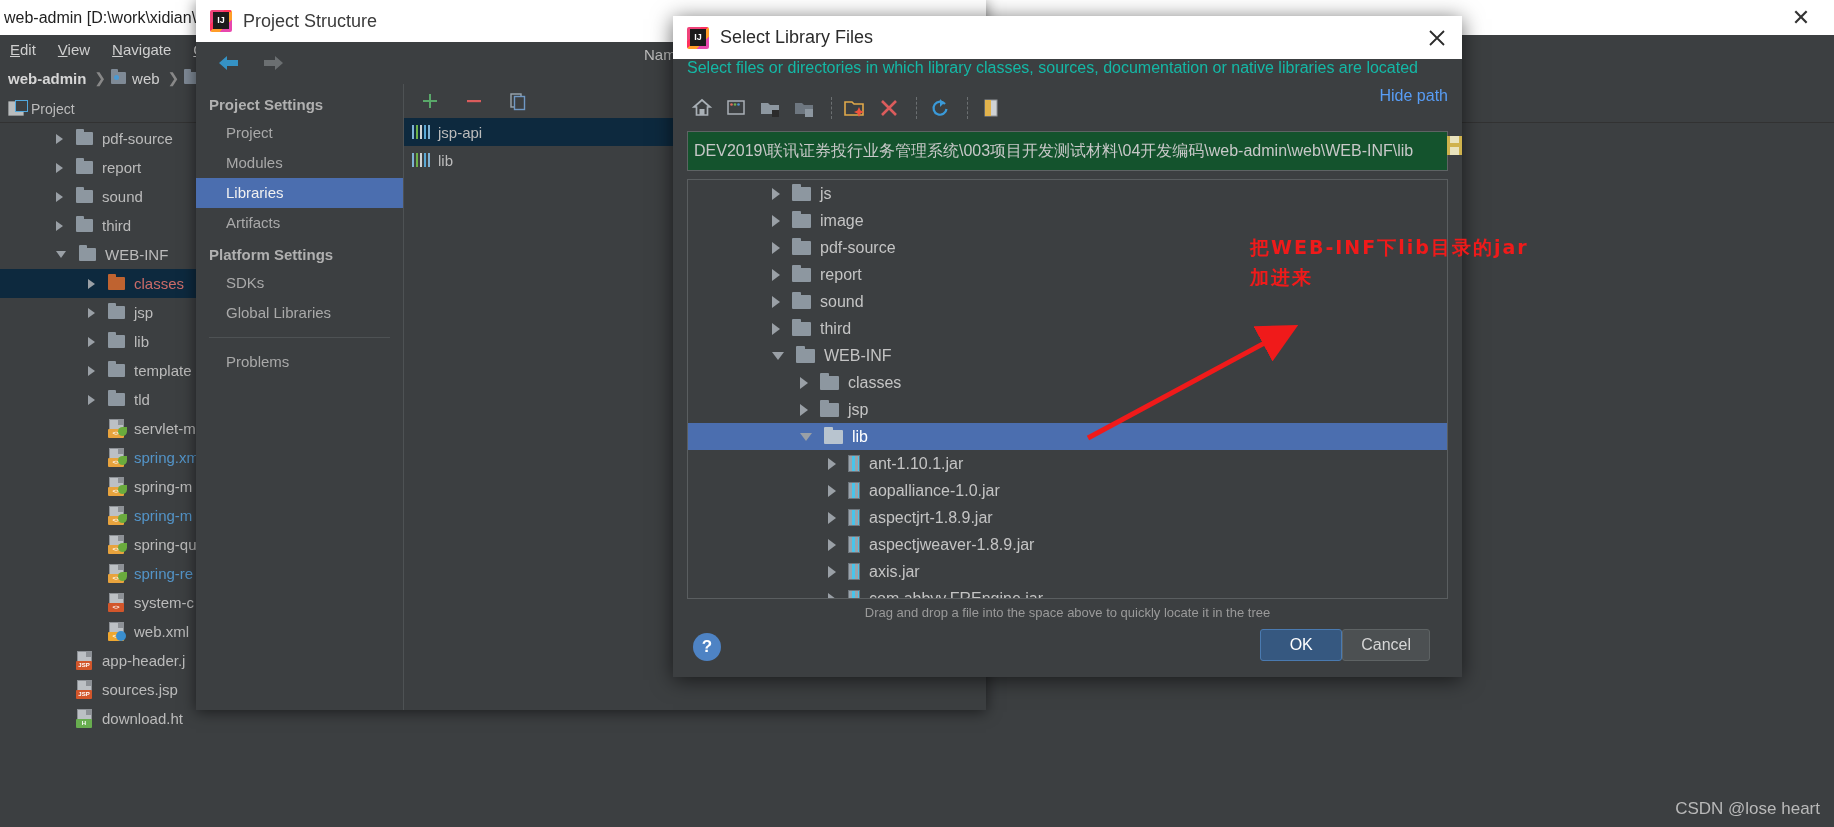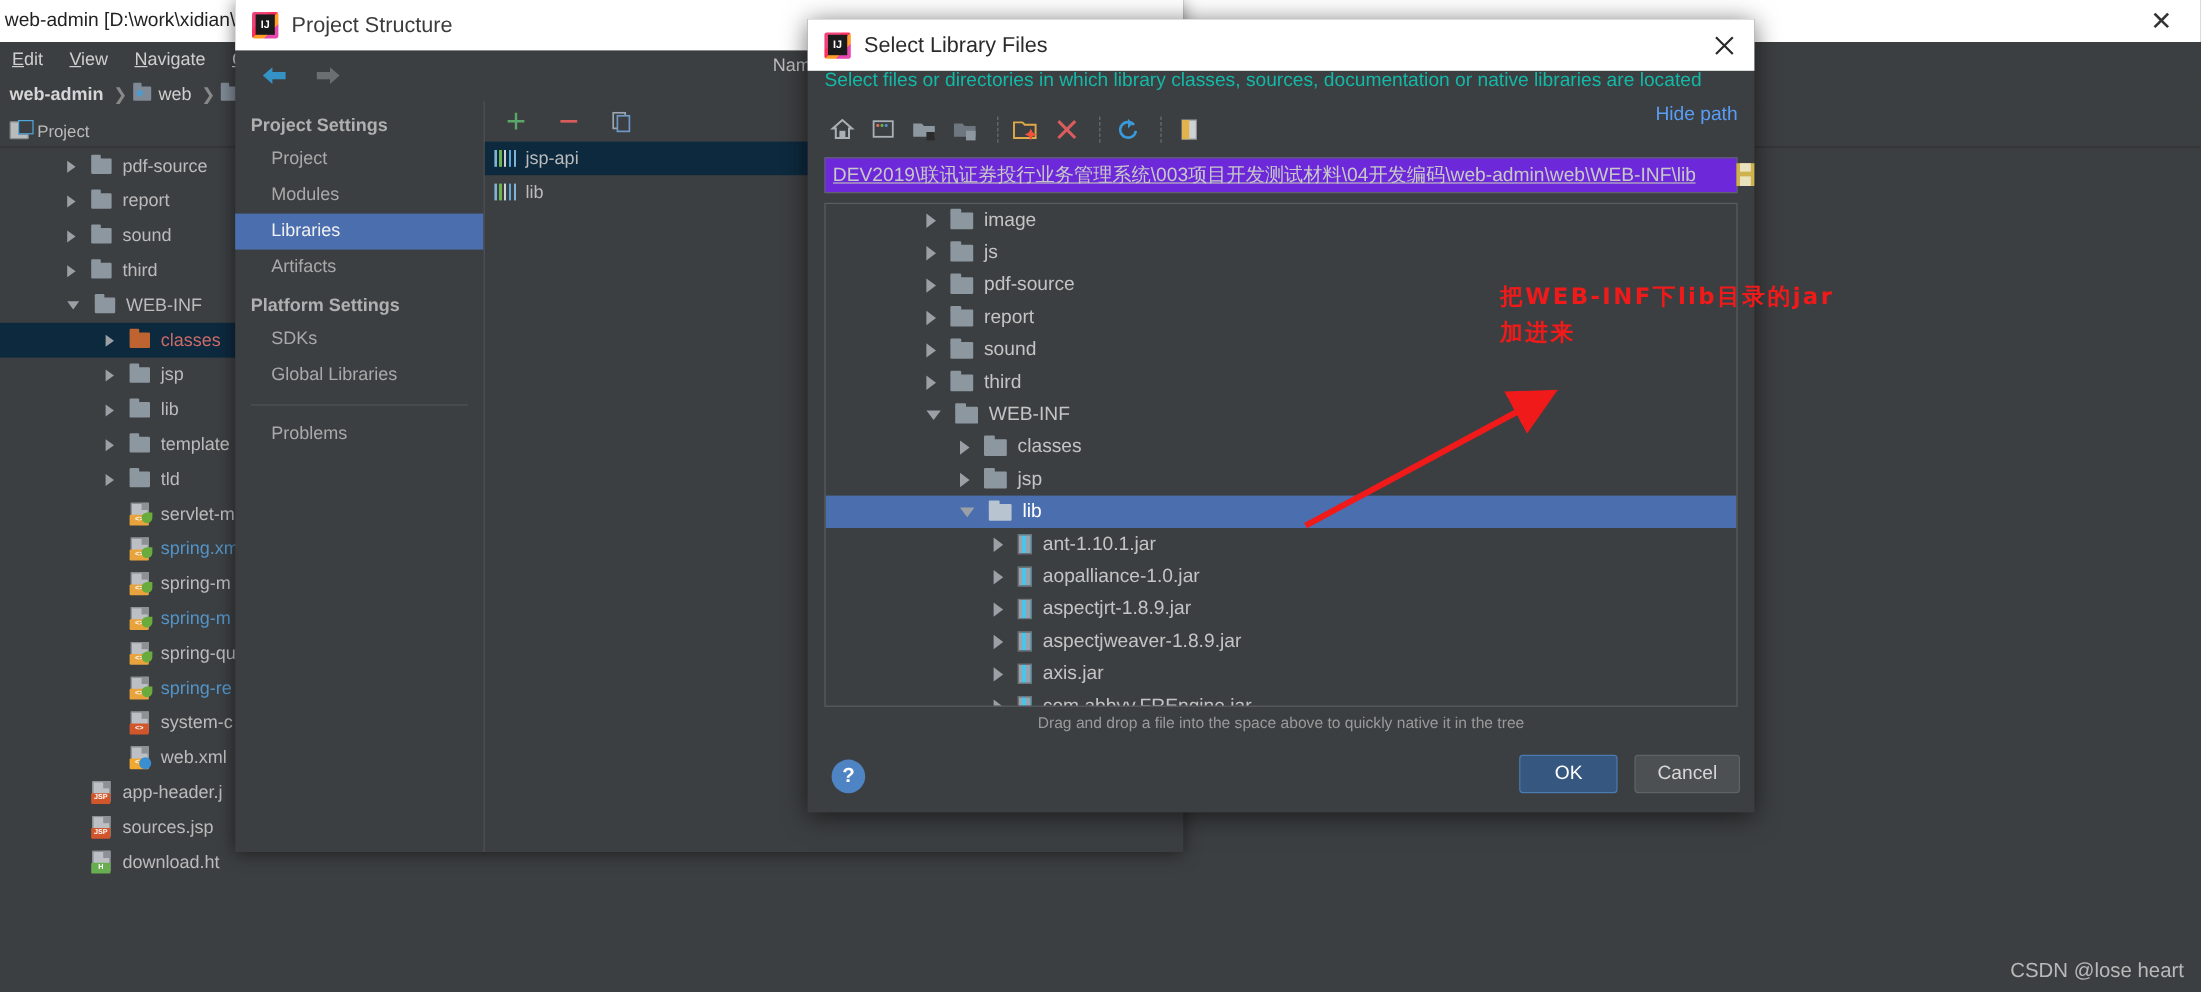--- a/index.html
+++ b/index.html
@@ -167,43 +167,43 @@
   }
   #slf-close {
     position:absolute; right:12px; top:9px; width:26px; height:26px;
   }
   #slf-desc { padding:0 14px 10px 14px; font-size:16px; color:#14b8a6; }
   #slf-toolbar { height:42px; display:flex; align-items:center; padding-left:14px; position:relative; }
   .tb-ic { width:30px; height:28px; display:flex; align-items:center; justify-content:center; margin-right:4px; }
   .tb-div { width:1px; height:22px; border-left:1px dashed #6b6f71; margin:0 8px; }
   #hide-path { position:absolute; right:14px; top:0; color:#589df6; font-size:16px; }
   #slf-path {
-    margin:2px 14px 0 14px; height:30px; background:#6d28d9; border:1px solid #5e6364;
-    display:flex; align-items:center; padding:0 6px; position:relative;text-decoration:underline;
+    margin:2px 14px 0 14px; height:40px; background:#14532d; border:1px solid #5e6364;
+    display:flex; align-items:center; padding:0 6px; position:relative;
   }
   #slf-path-text { font-size:16px; color:#c8c8c8; white-space:nowrap; overflow:hidden; }
   #slf-path-btn { position:absolute; right:-18px; top:2px; width:20px; height:24px; }
   #slf-tree {
     margin:8px 14px 0 14px; height:420px; background:#3c3f41;
     border:1px solid #5a5e60; overflow:hidden; position:relative;
   }
   .ftrow { height:27px; display:flex; align-items:center; font-size:16px; color:#c4c4c4; white-space:nowrap; }
   .ftrow.sel { background:#4b6eaf; color:#fff; }
   .ftri { width:0; height:0; flex:0 0 auto; }
   .ftri.right { border-left:8px solid #9aa0a6; border-top:6px solid transparent; border-bottom:6px solid transparent; }
   .ftri.down  { border-top:8px solid #9aa0a6; border-left:6px solid transparent; border-right:6px solid transparent; }
   .ffold { width:19px; height:14px; background:#8d97a0; border-radius:1px; position:relative; flex:0 0 auto; margin-left:12px; }
   .ffold::before{ content:""; position:absolute; left:0; top:-3px; width:9px; height:4px; background:#8d97a0; border-radius:1px 1px 0 0; }
   .ftrow.sel .ffold, .ftrow.sel .ffold::before { background:#b8c4cf; }
   .fjar { width:12px; height:17px; margin-left:12px; flex:0 0 auto;
     background:linear-gradient(90deg,#9aa3ab 0 3px,#49c4ea 3px 6px,#9aa3ab 6px 9px,#49c4ea 9px 12px);
     border:1px solid #6f777e; }
   .flabel { margin-left:9px; }
   #slf-hint { text-align:center; font-size:13px; color:#9a9a9a; margin-top:6px; }
-  #slf-buttons { position:absolute; right:12px; bottom:16px; display:flex; gap:14px; }
+  #slf-buttons { position:absolute; right:32px; bottom:16px; display:flex; }
   .dlg-btn {
     min-width:82px; height:32px; padding:0 18px; font-size:16px;
     display:flex; align-items:center; justify-content:center;
     background:#4c5052; border:1px solid #5e6364; color:#d6d6d6; border-radius:3px;
   }
   .dlg-btn.primary { background:#365880; border-color:#4a7ab0; color:#ffffff; }
   #slf-help {
     position:absolute; left:20px; bottom:16px; width:28px; height:28px;
     border-radius:50%; background:#4e83c4; color:#fff; font-size:17px;
     display:flex; align-items:center; justify-content:center; font-weight:bold;
@@ -574,26 +574,26 @@
           <rect x="5" y="2" width="9" height="7" fill="#e9e3bd"></rect>
           <rect x="5" y="13" width="9" height="8" fill="#e9e3bd"></rect>
         </svg>
     </span>
   </div>
 
   <div id="slf-tree">
       <div class="ftrow" style="padding-left: 84px;">
         <span class="ftri right"></span>
         <span class="ffold"></span>
+        <span class="flabel">js</span>
+      </div>
+      <div class="ftrow" style="padding-left: 84px;">
+        <span class="ftri right"></span>
+        <span class="ffold"></span>
         <span class="flabel">image</span>
-      </div>
-      <div class="ftrow" style="padding-left: 84px;">
-        <span class="ftri right"></span>
-        <span class="ffold"></span>
-        <span class="flabel">js</span>
       </div>
       <div class="ftrow" style="padding-left: 84px;">
         <span class="ftri right"></span>
         <span class="ffold"></span>
         <span class="flabel">pdf-source</span>
       </div>
       <div class="ftrow" style="padding-left: 84px;">
         <span class="ftri right"></span>
         <span class="ffold"></span>
         <span class="flabel">report</span>
@@ -653,21 +653,21 @@
         <span class="fjar"></span>
         <span class="flabel">axis.jar</span>
       </div>
       <div class="ftrow" style="padding-left: 140px;">
         <span class="ftri right"></span>
         <span class="fjar"></span>
         <span class="flabel">com.abbyy.FREngine.jar</span>
       </div>
     </div>
 
-  <div id="slf-hint">Drag and drop a file into the space above to quickly native it in the tree</div>
+  <div id="slf-hint">Drag and drop a file into the space above to quickly locate it in the tree</div>
 
   <div id="slf-help">?</div>
 
   <div id="slf-buttons">
     <div class="dlg-btn primary">OK</div>
     <div class="dlg-btn">Cancel</div>
   </div>
 </div>
 
 <svg id="arrow-svg" width="230" height="130" viewBox="0 0 230 130">

